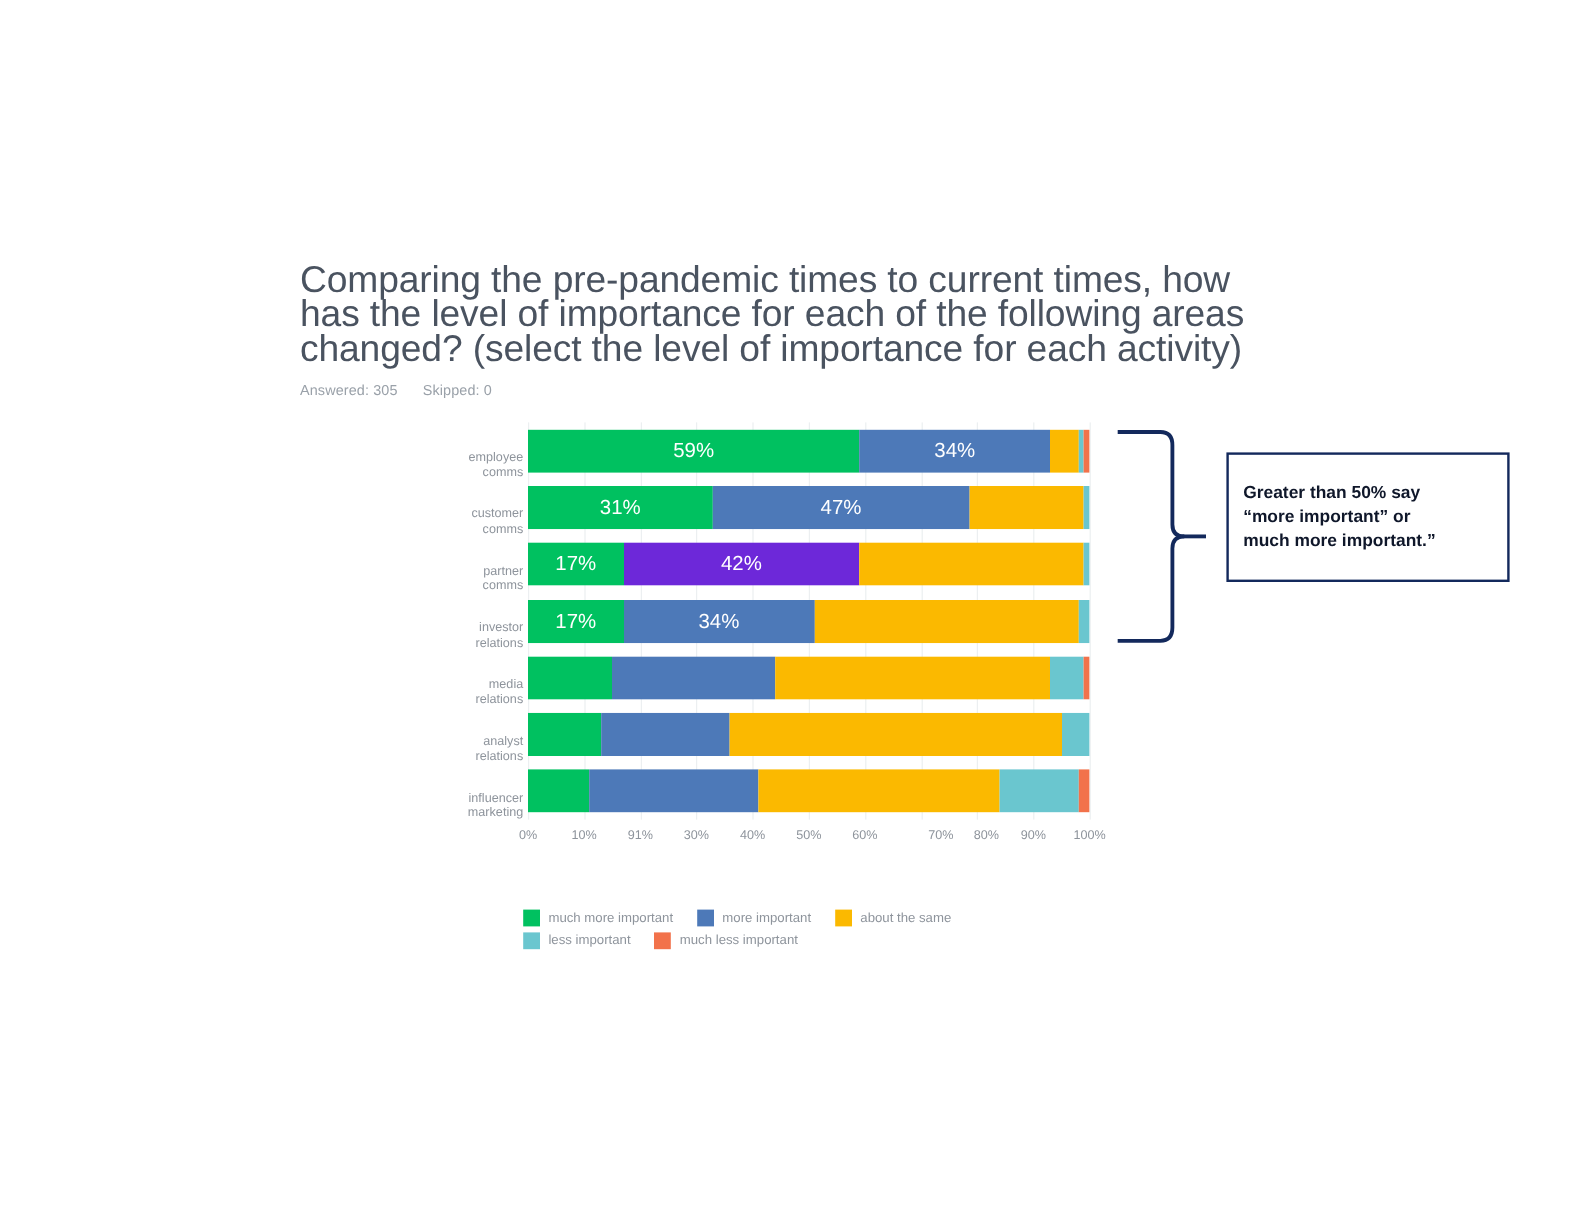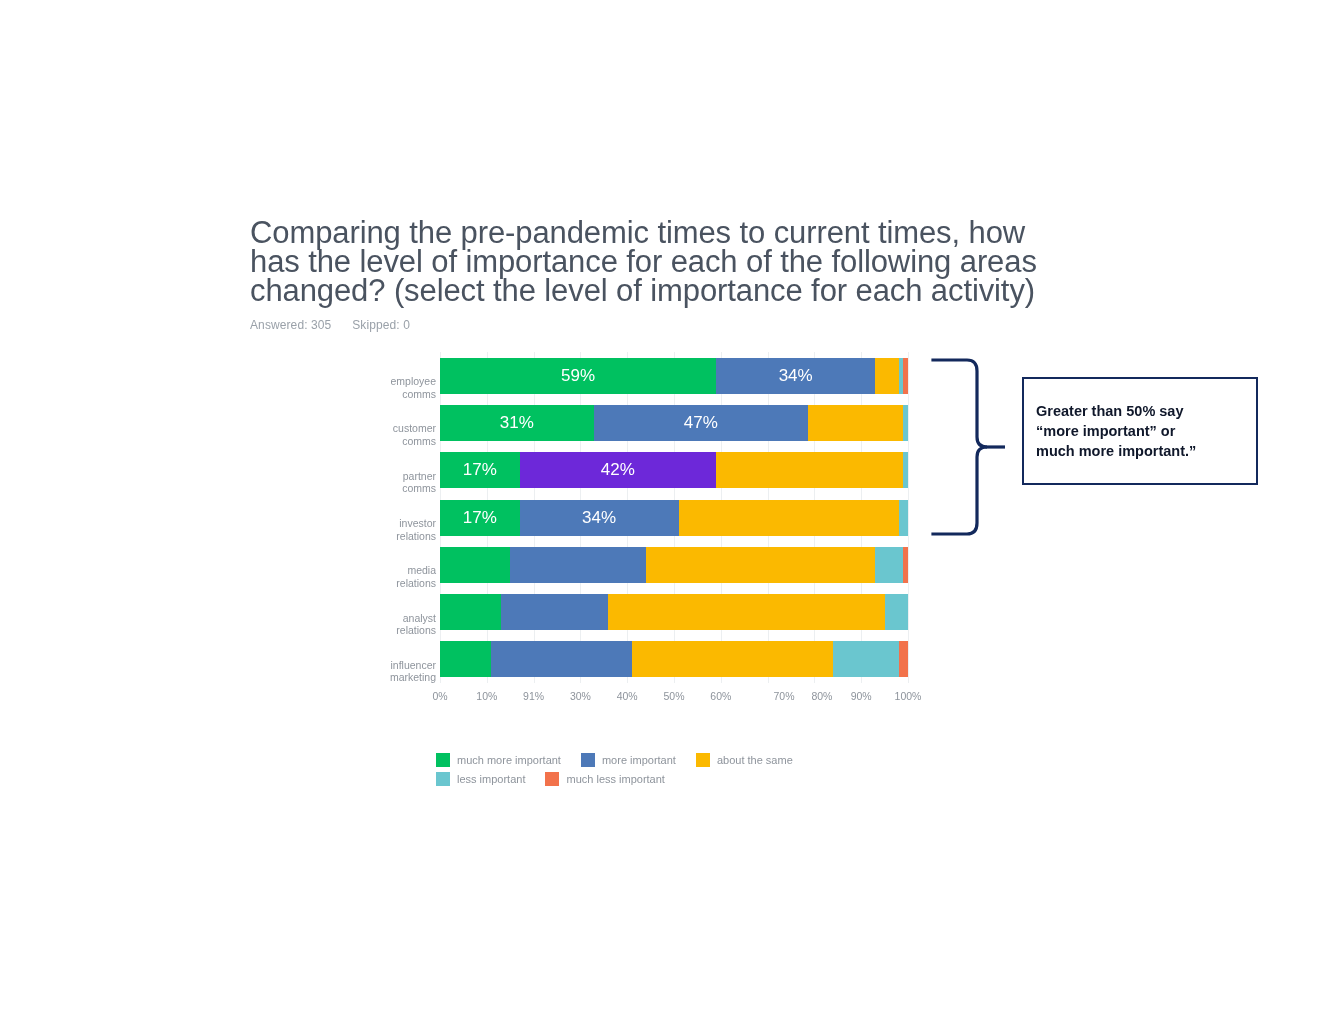--- a/index.html
+++ b/index.html
@@ -139,21 +139,21 @@
 
   
   #legend {
     position: absolute;
     left: 436px;
     top: 753px;
     width: 420px;
   }
   .legend-row {
     display: flex;
-    align-items: flex-start;
+    align-items: flex-end;
     height: 19px;
   }
   .legend-item {
     display: flex;
     align-items: center;
     margin-right: 20px;
     white-space: nowrap;
   }
   .legend-swatch {
     width: 14px;

